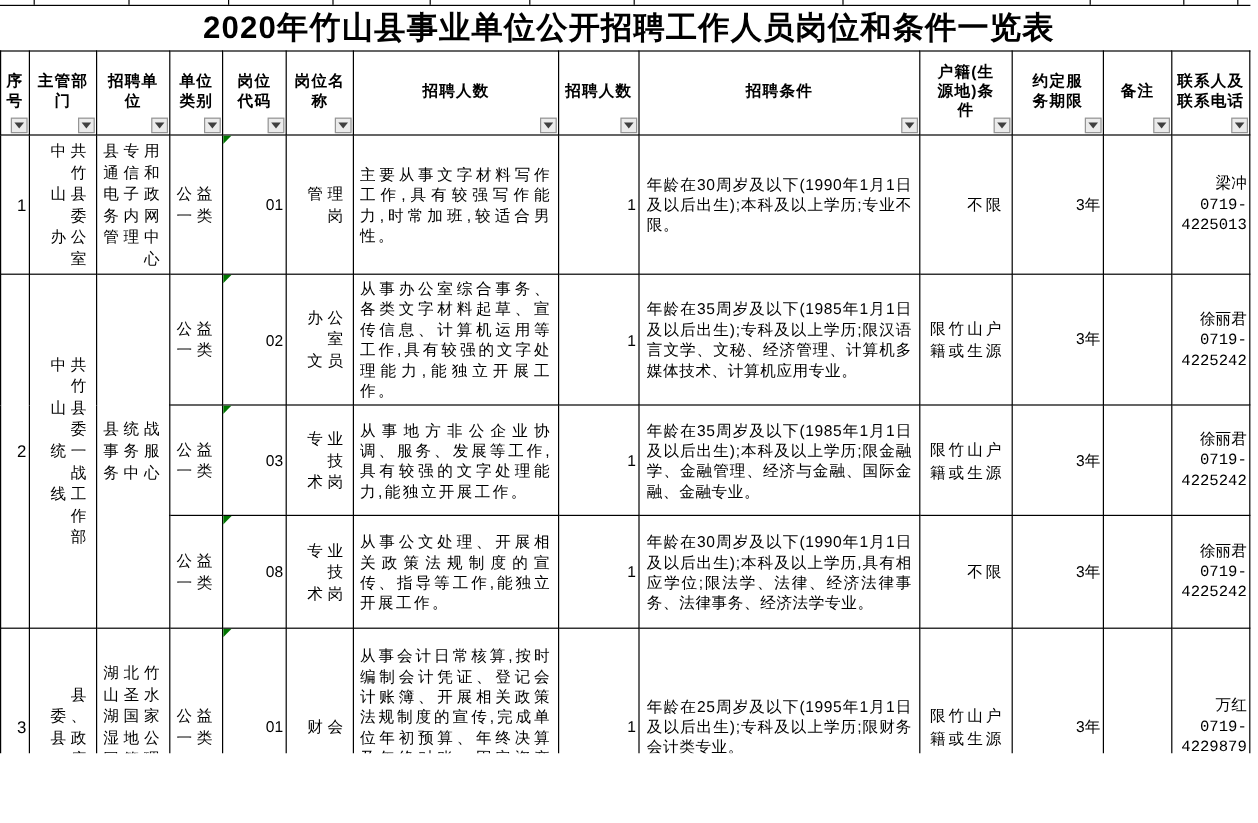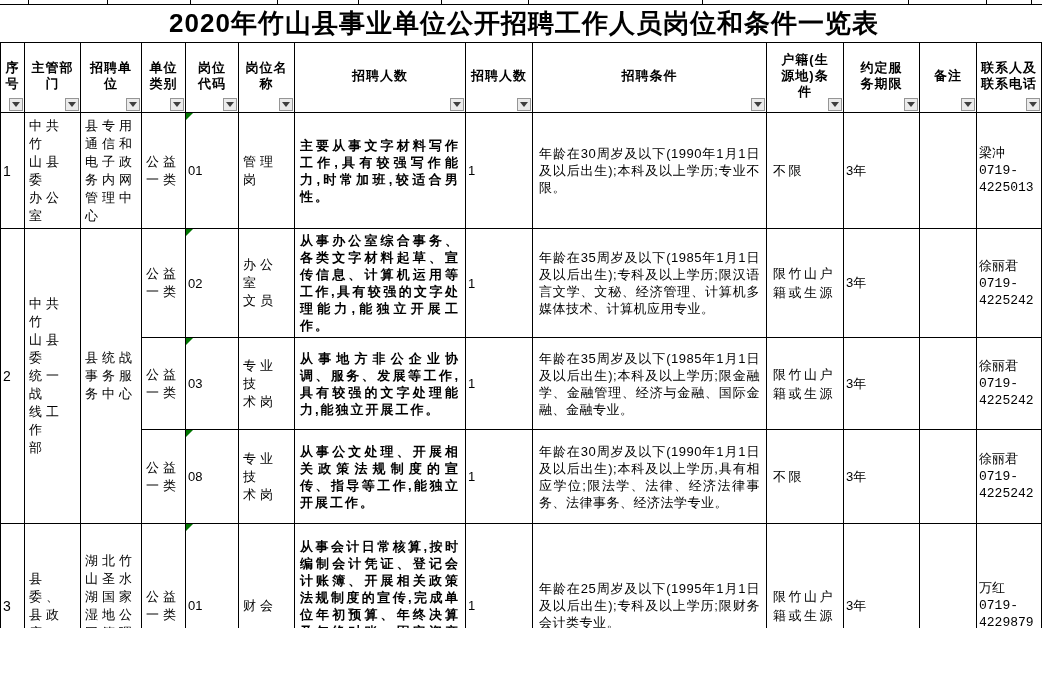--- a/index.html
+++ b/index.html
@@ -18,42 +18,42 @@
     font-size:26px; font-weight:bold; letter-spacing:1px; white-space:nowrap;
   }
   
   table.jobs { border-collapse:collapse; table-layout:fixed; width:1042px; }
   th, td { border:1px solid #000; vertical-align:middle; overflow:hidden; }
   thead tr { height:70px; }
   th {
     font-size:13px; font-weight:bold; text-align:center; position:relative;
     white-space:pre-line; line-height:16px; padding:2px 2px 6px 2px; letter-spacing:1px;
   }
-  td { font-size:13px; text-align:left; padding:2px; position:relative; }
+  td { font-size:13px; text-align:right; padding:2px; position:relative; }
   .filter-btn {
     position:absolute; right:1px; bottom:1px; width:14px; height:13px;
     background:#ebebeb; border:1px solid #959595;
     display:flex; align-items:center; justify-content:center;
   }
   .filter-btn .tri {
     display:block; width:0; height:0;
     border-left:4px solid transparent; border-right:4px solid transparent;
     border-top:5px solid #3f3f3f;
   }
   .err-tri {
     position:absolute; top:0; left:0; width:0; height:0;
     border-top:7px solid #007500; border-right:7px solid transparent;
   }
   td.seq { font-size:14px; }
   td.dept, td.unit, td.cat, td.name {
     letter-spacing:4px; line-height:18px; white-space:pre-line; padding:2px 4px;
   }
   td.desc {
     text-align:justify; text-align-last:left; letter-spacing:2px;
-    line-height:17px; padding:3px 5px;font-weight:bold;
+    line-height:17px; padding:3px 5px;
   }
   td.cond {
     text-align:justify; text-align-last:left; letter-spacing:0.5px;
     line-height:17px; padding:3px 6px;margin-top:28px;
   }
   td.hukou { letter-spacing:2.5px; line-height:19px; padding:2px 6px; }
   td.contact { white-space:pre-line; line-height:17px;font-family:Liberation Mono, monospace; }
   tr.row-1 { height:116px; }
   tr.row-2 { height:108px; }
   tr.row-3 { height:92px; }

